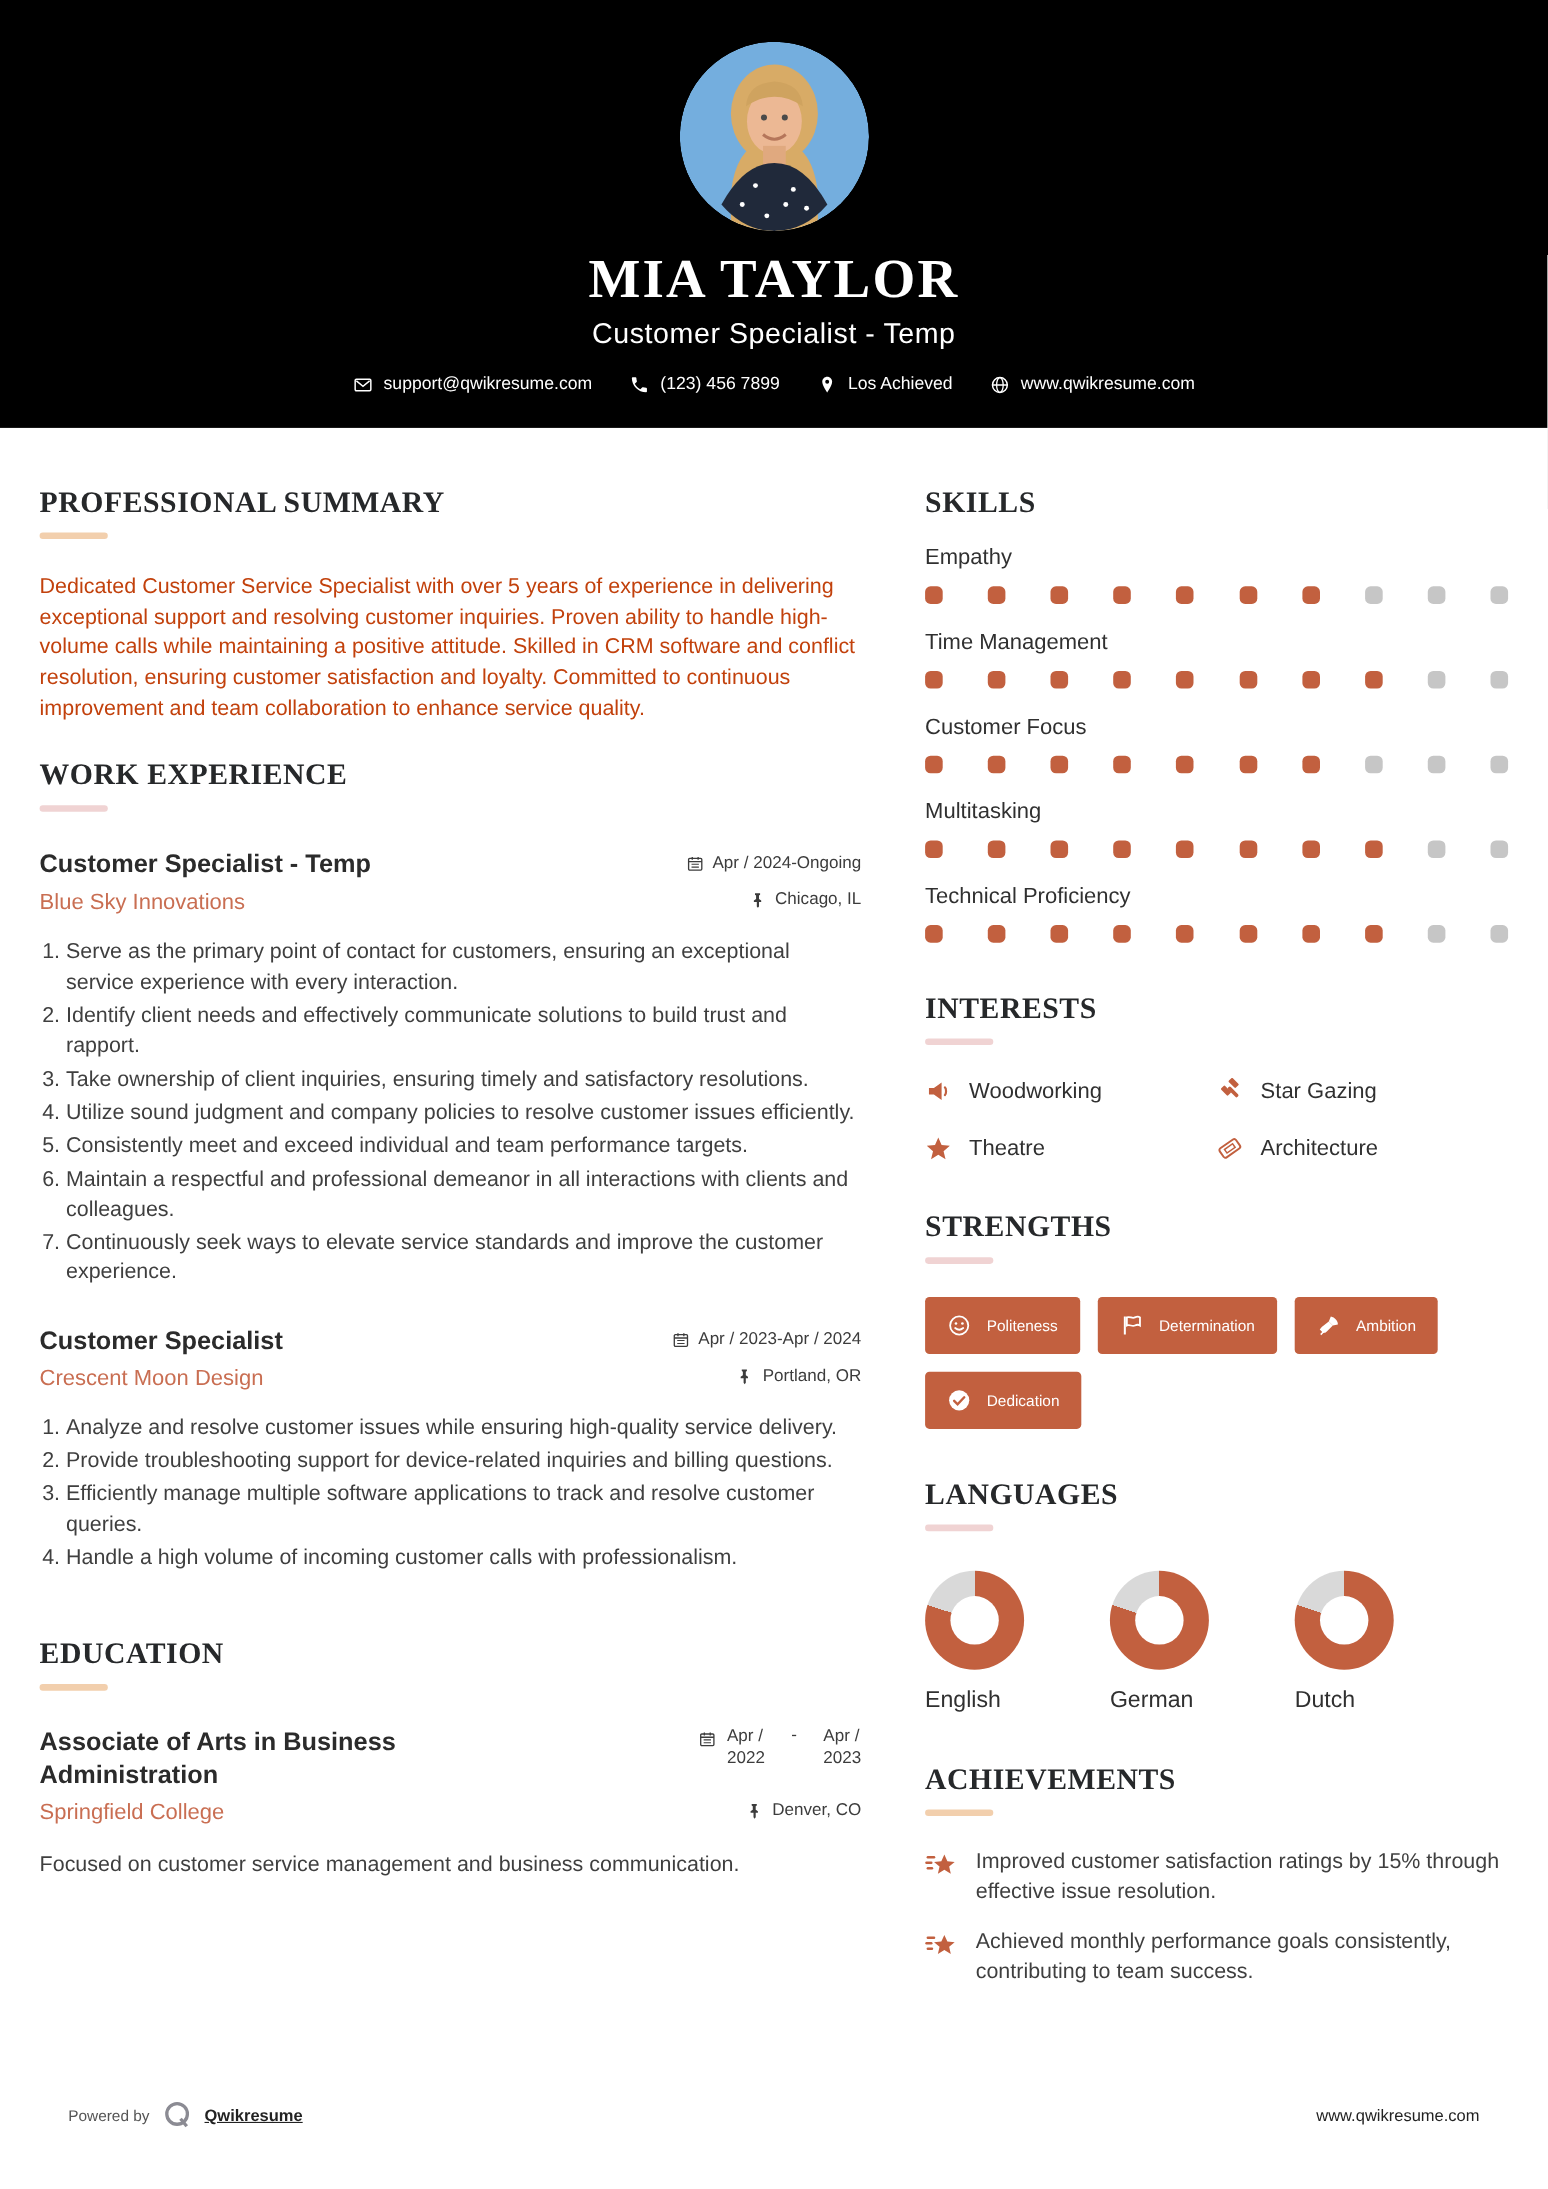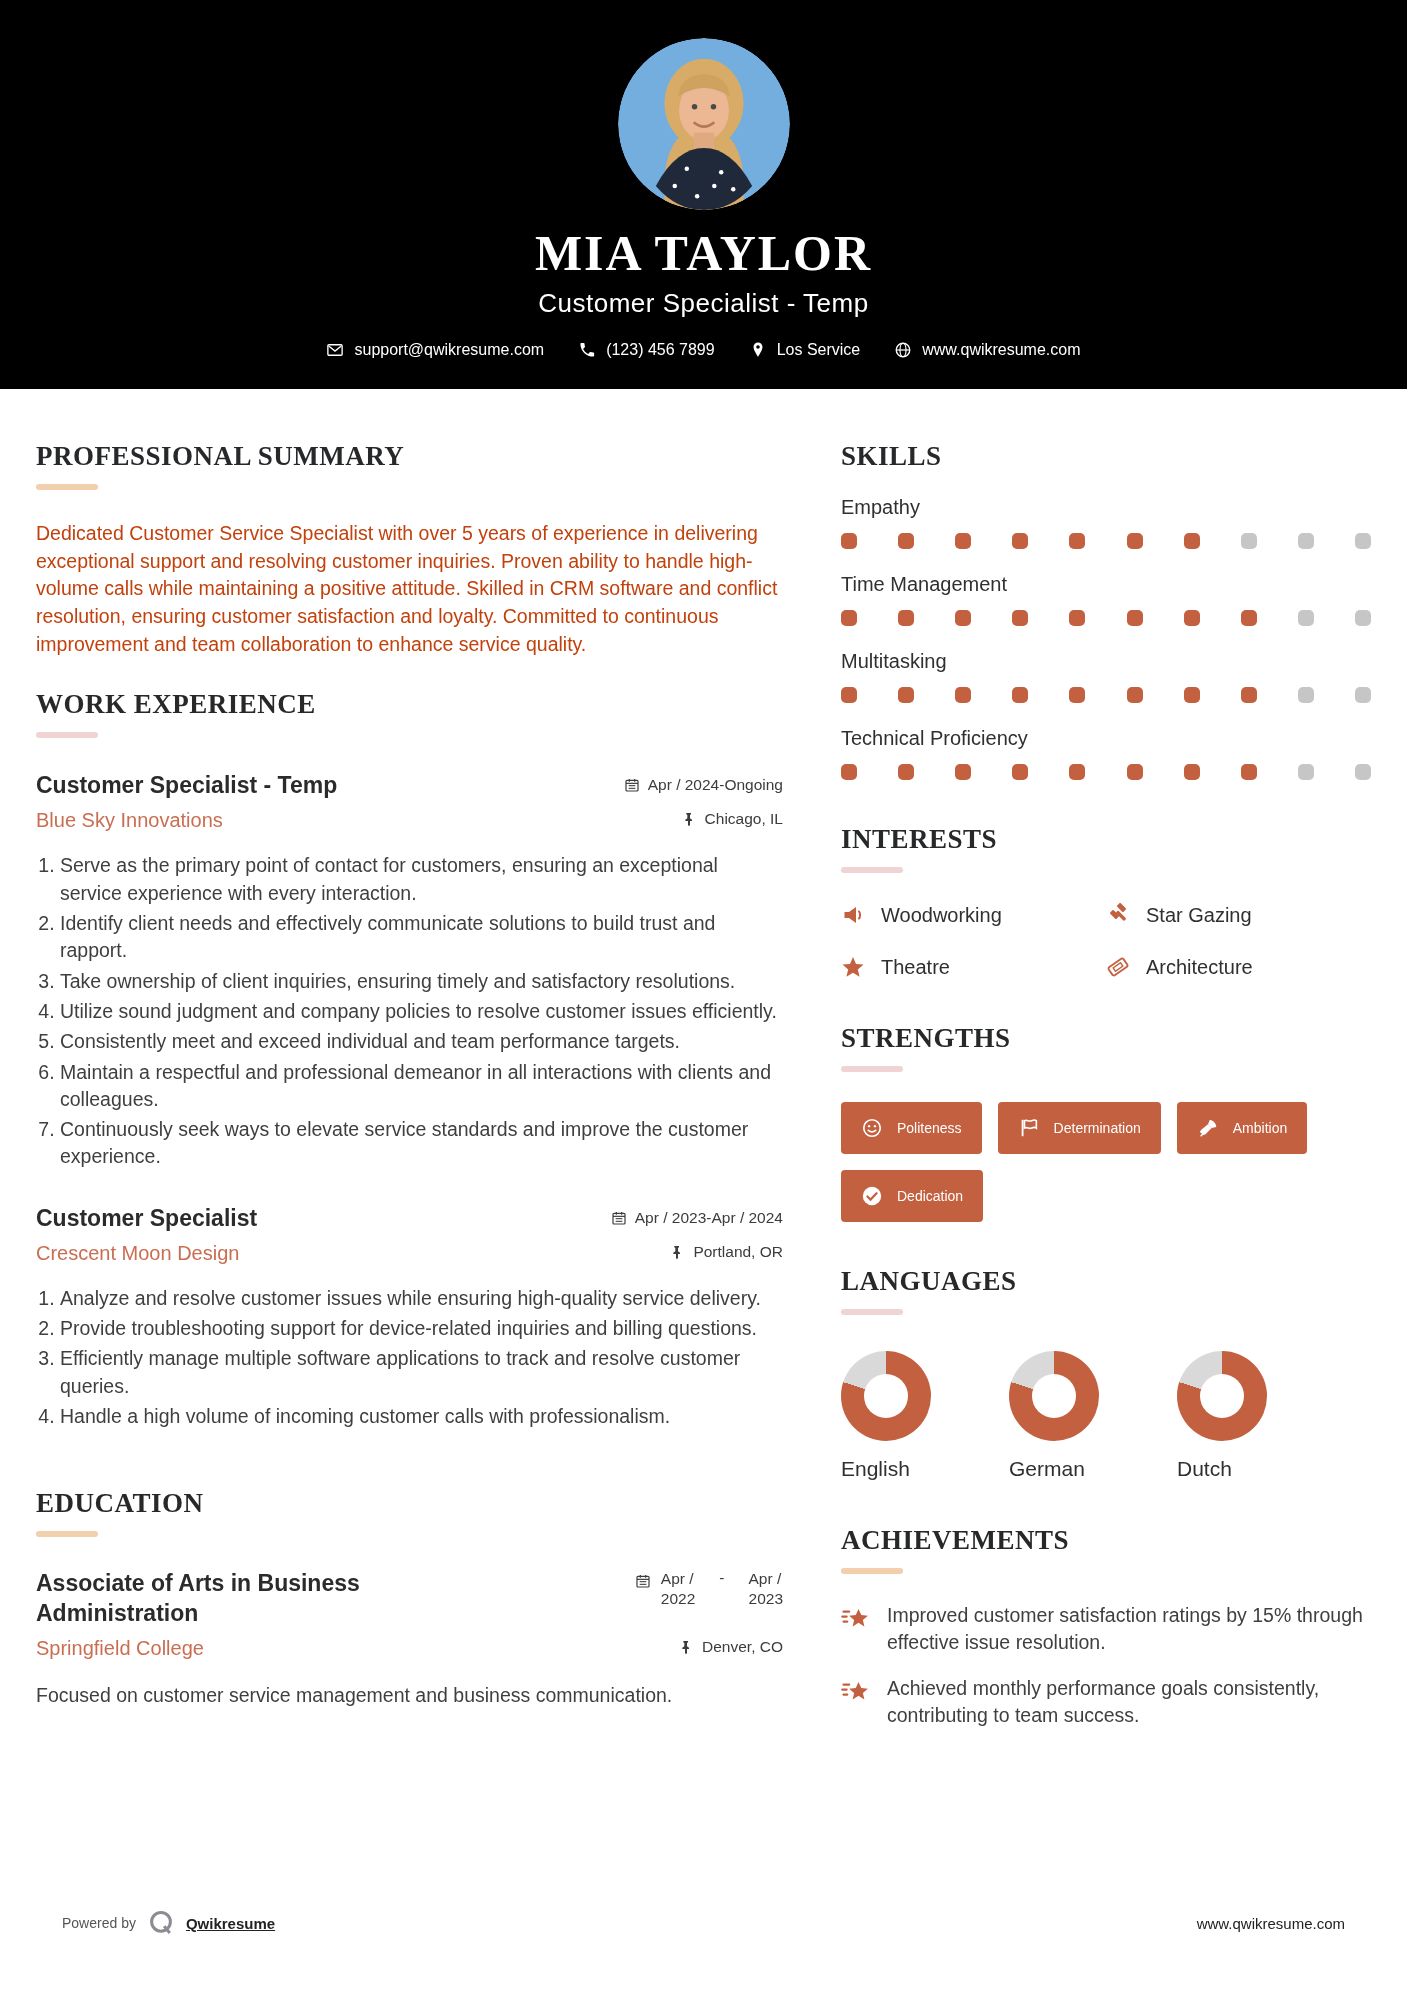--- a/index.html
+++ b/index.html
@@ -169,21 +169,21 @@
             </svg>
           </span>
           <span>(123) 456 7899</span>
         </a>
         <a class="contact-item">
           <span class="icon">
             <svg viewBox="0 0 24 24">
               <path d="M12 2C8.7 2 6 4.7 6 8c0 4.4 6 13 6 13s6-8.6 6-13c0-3.3-2.7-6-6-6zm0 8.4A2.4 2.4 0 1 1 12 5.6a2.4 2.4 0 0 1 0 4.8z" fill="currentColor"></path>
             </svg>
           </span>
-          <span>Los Service</span>
+          <span>Los Achieved</span>
         </a>
         <a class="contact-item">
           <span class="icon">
             <svg viewBox="0 0 24 24">
               <circle cx="12" cy="12" r="9" fill="none" stroke="currentColor" stroke-width="1.8"></circle>
               <ellipse cx="12" cy="12" rx="4" ry="9" fill="none" stroke="currentColor" stroke-width="1.6"></ellipse>
               <line x1="3" y1="12" x2="21" y2="12" stroke="currentColor" stroke-width="1.6"></line>
             </svg>
           </span>
           <span>www.qwikresume.com</span>
@@ -354,20 +354,35 @@
                 <span class="dot on"></span>
                 <span class="dot on"></span>
                 <span class="dot on"></span>
                 <span class="dot on"></span>
                 <span class="dot on"></span>
                 <span class="dot off"></span>
                 <span class="dot off"></span>
               </div>
             </div>
             <div class="skill-row">
+              <div class="skill-label">Customer Focus</div>
+              <div class="dots">
+                <span class="dot on"></span>
+                <span class="dot on"></span>
+                <span class="dot on"></span>
+                <span class="dot on"></span>
+                <span class="dot on"></span>
+                <span class="dot on"></span>
+                <span class="dot on"></span>
+                <span class="dot off"></span>
+                <span class="dot off"></span>
+                <span class="dot off"></span>
+              </div>
+            </div>
+            <div class="skill-row">
               <div class="skill-label">Multitasking</div>
               <div class="dots">
                 <span class="dot on"></span>
                 <span class="dot on"></span>
                 <span class="dot on"></span>
                 <span class="dot on"></span>
                 <span class="dot on"></span>
                 <span class="dot on"></span>
                 <span class="dot on"></span>
                 <span class="dot on"></span>

